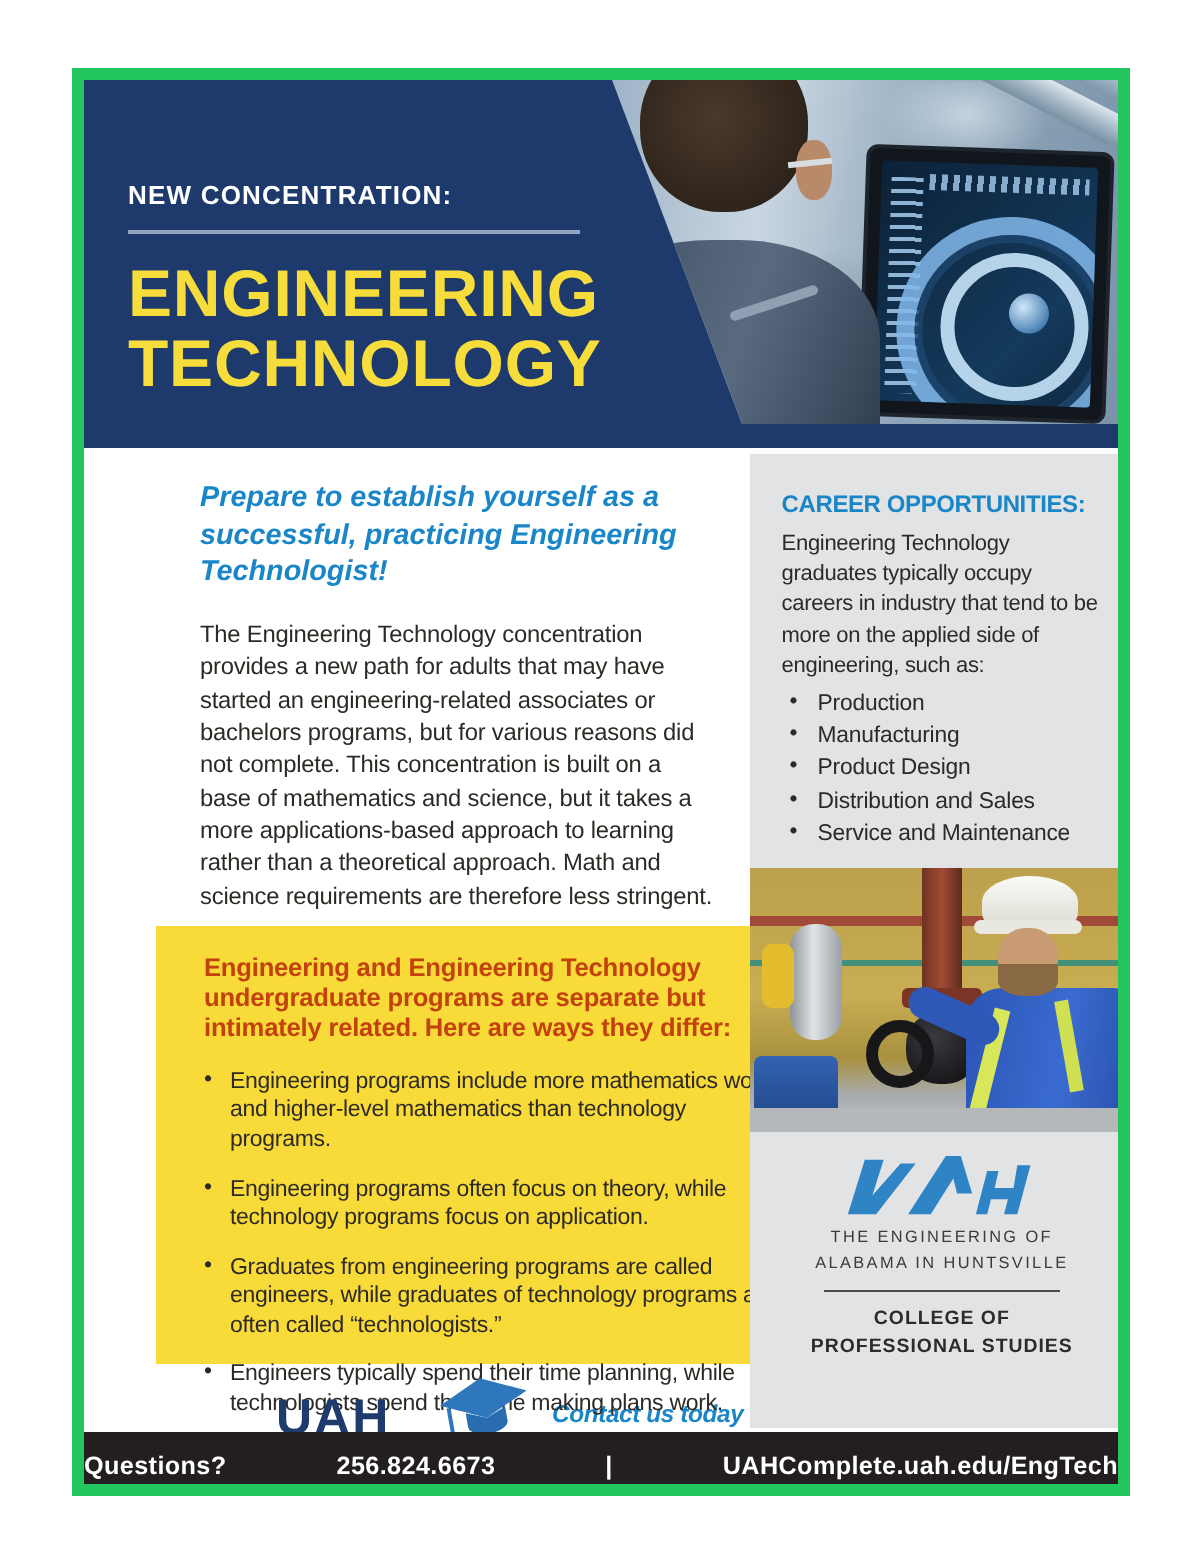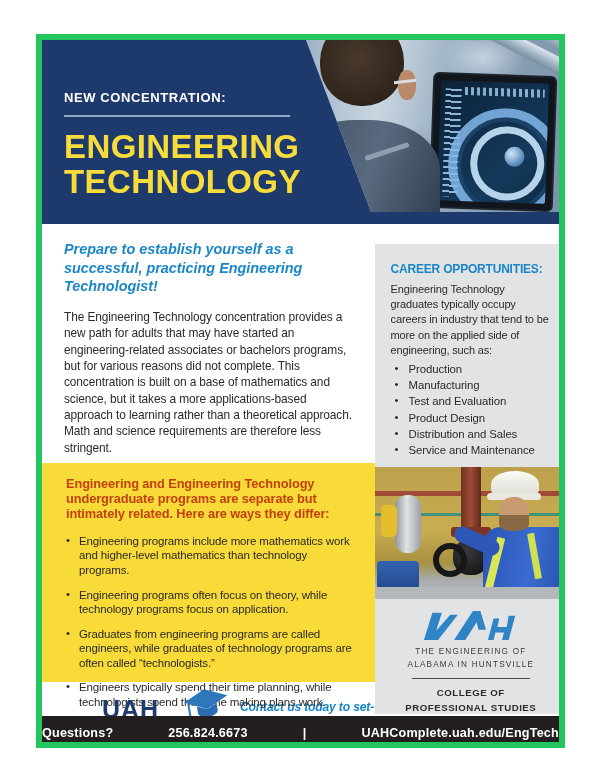--- a/index.html
+++ b/index.html
@@ -51,21 +51,21 @@
   .hp-body{position:absolute;left:-34px;bottom:-26px;width:168px;height:118px;border-radius:50% 42% 0 0;
     background:linear-gradient(110deg,#3a4859,#596a80 55%,#2e3b4d);}
   .hp-collar{position:absolute;left:58px;bottom:58px;width:46px;height:5px;background:#8fa0b2;transform:rotate(-18deg);border-radius:3px;}
   .hero-text{position:relative;z-index:2;padding:50px 0 0 22px;}
   .kicker{font-size:13px;font-weight:bold;color:#ffffff;letter-spacing:.6px;}
   .hero-rule{width:226px;height:2px;background:#90a6c3;margin:10px 0 13px 0;}
   .hero-title{font-size:33px;font-weight:800;color:#f6dd3c;line-height:1.05;letter-spacing:.4px;}
 
   
   .content{display:flex;height:492px;flex:0 0 auto;}
-  .left-col{width:338px;box-sizing:border-box;overflow:hidden;}
+  .left-col{width:338px;box-sizing:border-box;overflow:hidden;padding-left:36px;}
   .lead{margin:16px 20px 0 22px;width:302px;font-size:14.4px;font-weight:bold;font-style:italic;
     color:#1a86c8;line-height:1.3;}
   .body-text{margin:13px 18px 0 22px;font-size:11.9px;line-height:1.37;color:#2d2a26;letter-spacing:-.1px;}
 
   .yellow-box{margin-top:7px;width:333px;height:219px;box-sizing:border-box;background:#f8da38;
     padding:14px 18px 0 24px;}
   .yellow-box h3{margin:0 0 12px 0;font-size:12.8px;font-weight:bold;color:#c2410c;line-height:1.17;letter-spacing:-.1px;}
   .yellow-box ul{margin:0;padding:0;list-style:none;}
   .yellow-box li{position:relative;padding-left:13px;font-size:11.5px;line-height:1.27;color:#2d2a26;
     margin-bottom:10px;letter-spacing:-.15px;white-space:pre-line;}
@@ -73,21 +73,21 @@
 
   .bottom-left{display:flex;margin-top:15px;padding-left:32px;}
   .uahc{position:relative;width:152px;flex:0 0 auto;}
   .uahc-top{font-size:25px;font-weight:800;color:#1d3c6d;letter-spacing:1px;margin-left:28px;line-height:1;}
   .uahc-bottom{font-size:29px;font-weight:400;color:#27497e;letter-spacing:.5px;line-height:1;margin-top:-4px;}
   .uahc-cap{position:absolute;right:-6px;top:-12px;}
   .contact-text{margin:2px 0 0 14px;width:158px;font-size:12.2px;font-weight:bold;font-style:italic;
     color:#1a86c8;line-height:1.34;letter-spacing:-.2px;}
 
   
-  .right-col{width:187px;margin-top:20px;margin-bottom:2px;background:#e2e3e5;box-sizing:border-box;
+  .right-col{width:187px;margin-top:3px;margin-bottom:2px;background:#e2e3e5;box-sizing:border-box;
     padding:18px 8px 0 16px;overflow:hidden;}
   .career-h{margin:0 0 6px 0;font-size:12px;font-weight:bold;color:#1a86c8;letter-spacing:-.2px;}
   .career-p{margin:0 0 5px 0;font-size:11px;line-height:1.38;color:#2d2a26;letter-spacing:-.15px;}
   .career-ul{margin:0;padding:0 0 0 4px;list-style:none;}
   .career-ul li{position:relative;padding-left:14px;font-size:11.4px;line-height:1.12;color:#2d2a26;
     margin-bottom:3.5px;letter-spacing:-.1px;}
   .career-ul li::before{content:"•";position:absolute;left:0;top:-1px;}
 
   .tech-photo{position:relative;margin:10px 0 0 -16px;width:187px;height:132px;overflow:hidden;
     background:linear-gradient(180deg,#bca04c 0%,#c9ad52 48%,#a8913f 72%,#a8acae 86%,#bcc0c2 100%);}
@@ -194,21 +194,20 @@
         <p class="contact-text">Contact us today to set-up an appointment with a career counselor and take the next step in your career!</p>
       </div>
     </div>
 
     <aside class="right-col">
       <h3 class="career-h">CAREER OPPORTUNITIES:</h3>
       <p class="career-p">Engineering Technology graduates typically occupy careers in industry that tend to be more on the applied side of engineering, such as:</p>
       <ul class="career-ul">
           <li>Production</li>
           <li>Manufacturing</li>
-          <li>Test and Evaluation</li>
           <li>Product Design</li>
           <li>Distribution and Sales</li>
           <li>Service and Maintenance</li>
         </ul>
 
       <div class="tech-photo">
         <div class="tp-pipe-red"></div>
         <div class="tp-pipe-teal"></div>
         <div class="tp-tank"></div>
         <div class="tp-can"></div>

